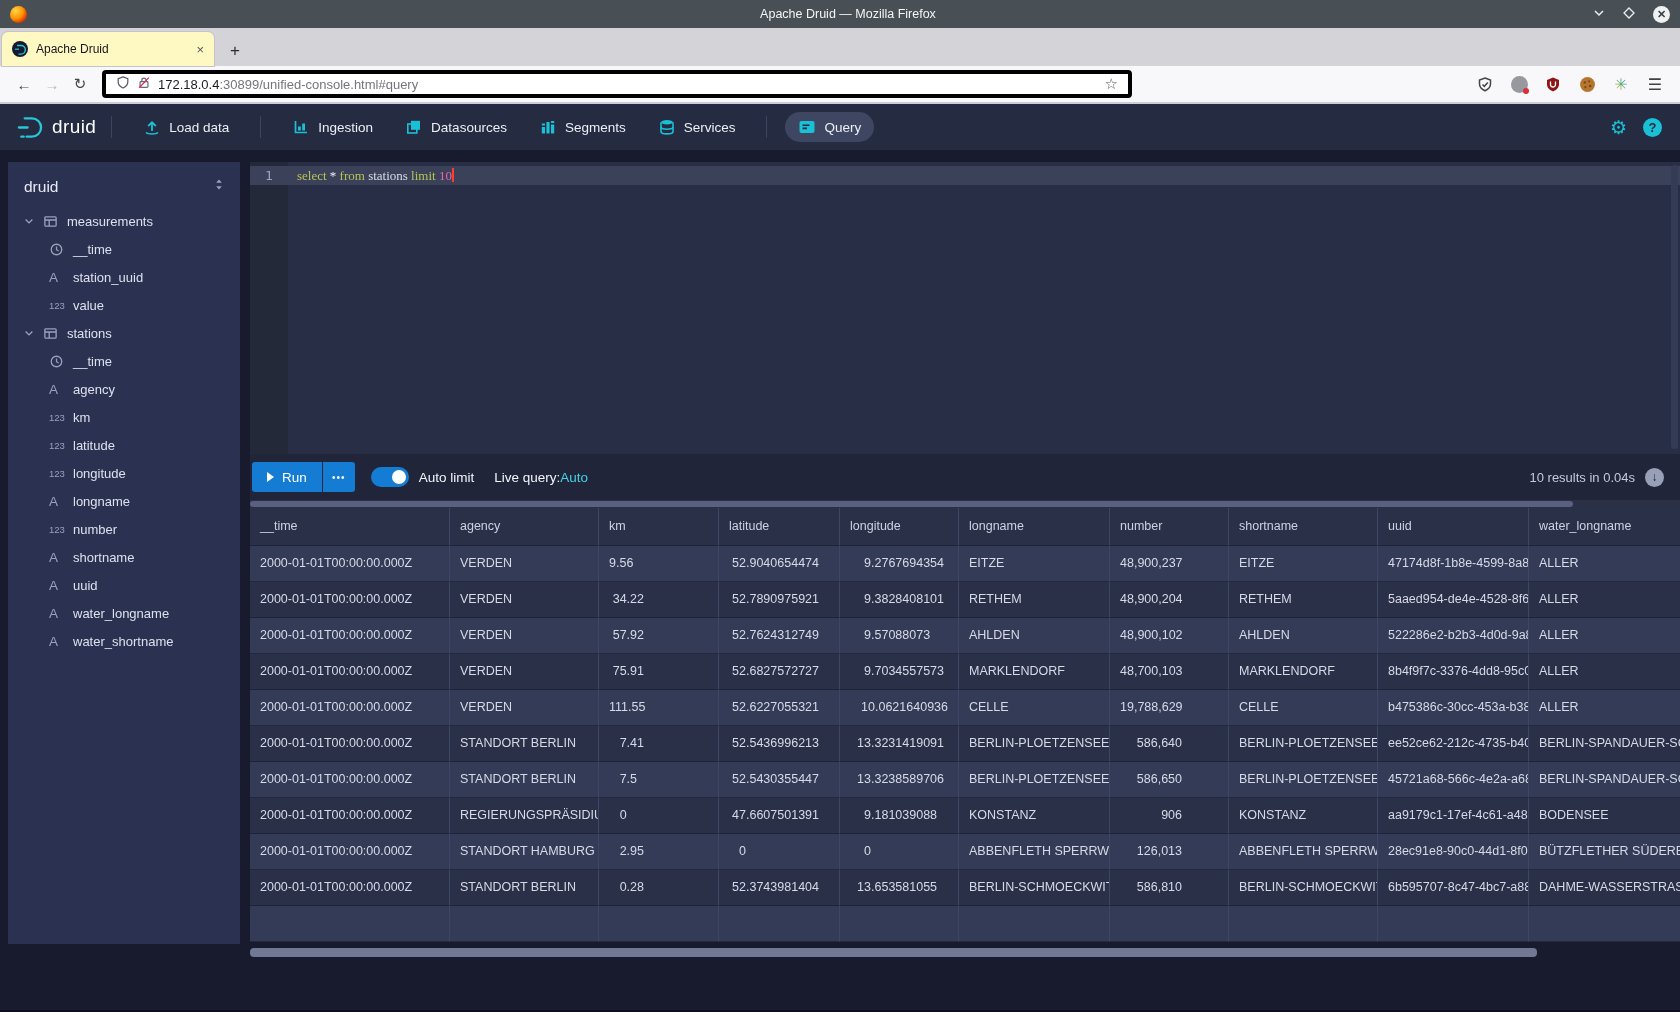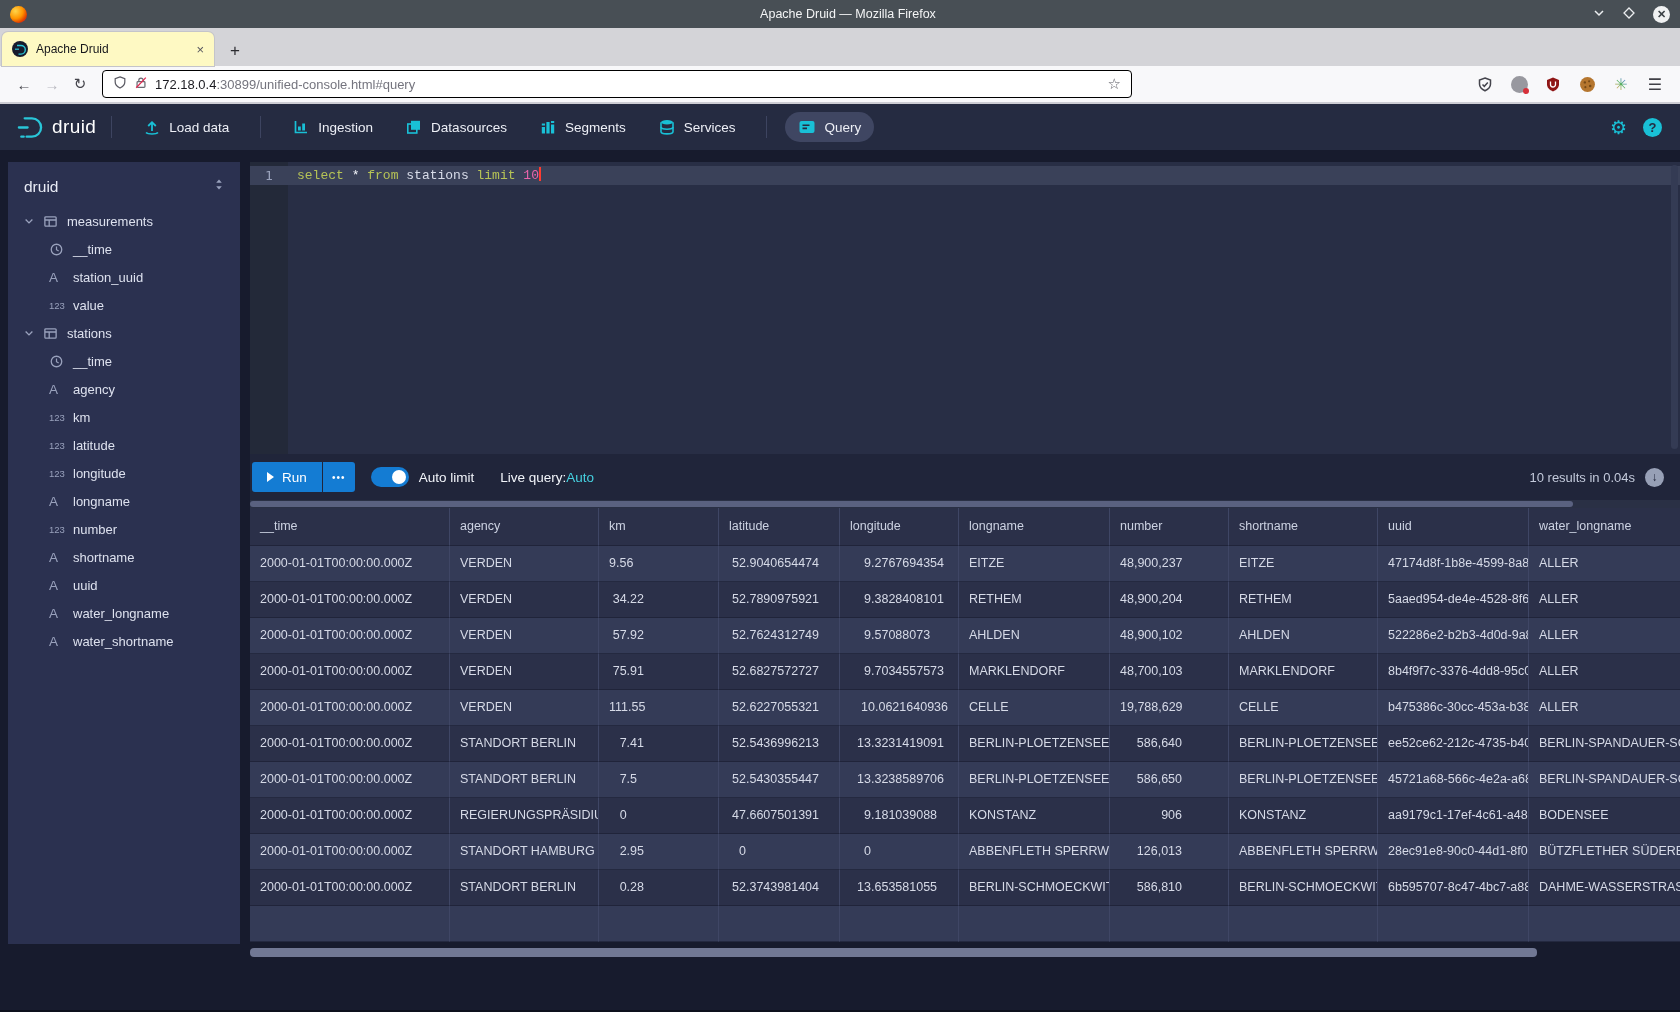--- a/index.html
+++ b/index.html
@@ -21,21 +21,21 @@
   .tab { height:34px; width:212px; background:#fef9c3; border-radius:6px 6px 0 0;
     box-shadow:0 0 0 1px #c4c4ca; display:flex; align-items:center; gap:8px; padding:0 10px; }
   .tab-label { font-size:12px; color:#17171c; flex:1; }
   .tab-close { color:#55555e; font-size:13px; }
   .favicon { width:16px; height:16px; }
   .newtab { width:30px; height:30px; display:flex; align-items:center; justify-content:center;
     color:#2b2b30; font-size:17px; margin-left:6px; }
   .navbar { height:38px; background:#f8f8fa; border-bottom:2px solid #cdcdd4; display:flex; align-items:center; padding:0 10px; }
   .nav-btn { width:28px; text-align:center; font-size:15px; color:#45454c; }
   .nav-btn.disabled { color:#b8b8bf; }
-  .urlbar { width:1030px; height:28px; margin-left:8px; background:#fff; border:1px solid #000000;
+  .urlbar { width:1030px; height:28px; margin-left:8px; background:#fff; border:4px solid #000000;
     border-radius:4px; display:flex; align-items:center; gap:7px; padding:0 10px; font-size:13px; }
   .url-host { color:#1b1b21; }
   .url-rest { color:#74747e; }
   .url-star { margin-left:auto; color:#5a5a63; font-size:15px; }
   .ext-icons { margin-left:auto; display:flex; align-items:center; gap:16px; padding-right:6px; }
   .ext { width:18px; height:18px; display:flex; align-items:center; justify-content:center; }
   .mask-ic { width:17px; height:17px; border-radius:50%; background:#98989f; position:relative; }
   .mask-ic:after { content:""; position:absolute; right:-1px; bottom:-1px; width:6px; height:6px; border-radius:50%; background:#d6303a; }
   .rainbow { font-size:16px; background:linear-gradient(45deg,#e05252,#e0a152,#52b05e,#5277e0,#9b52e0);
     -webkit-background-clip:text; background-clip:text; color:transparent; }
@@ -64,39 +64,39 @@
   .tree-row .t-ic { width:24px; color:#99a1bc; display:flex; align-items:center; }
   .tree-row.leaf { padding-left:41px; }
   .ic-a { font-size:13.5px; color:#99a1bc; }
   .ic-123 { font-size:9.5px; color:#99a1bc; letter-spacing:0; }
   
   .main { flex:1; margin-left:10px; padding-top:12px; display:flex; flex-direction:column; min-width:0; }
   .editor { height:292px; background:#282e45; display:flex; position:relative; }
   .gutter { width:38px; background:#232939; font-family:"DejaVu Sans Mono", monospace; font-size:13px;
     color:#9ba3bd; padding-top:4px; text-align:center; }
   .gutter .ln-active { height:19px; line-height:19px; background:#3a4159; }
-  .code { flex:1; padding-top:4px; font-family:Liberation Mono, monospace; font-size:13px; color:#d8dce9; }
+  .code { flex:1; padding-top:4px; font-family:Liberation Serif, serif; font-size:13px; color:#d8dce9; }
   .code-line { height:19px; line-height:19px; padding-left:9px; background:#3a4159; white-space:pre; }
   .tok-kw { color:#b6c356; }
   .tok-num { color:#e964ab; }
   .tok-op { color:#f2f4fa; }
   .cursor { display:inline-block; width:2px; height:14px; background:#ff3b30; vertical-align:-2px; }
   .ed-vscroll { position:absolute; right:2px; top:3px; width:7px; height:284px; background:#343b54; border-radius:4px; }
   
   .runbar { height:46px; background:#20253a; display:flex; align-items:center; padding:0 10px 0 2px; }
   .split { display:flex; gap:1px; }
   .btn-run { display:flex; align-items:center; gap:8px; background:#147cd3; color:#fff; height:30px;
     padding:0 15px; border-radius:3px 0 0 3px; font-size:13.5px; }
   .play { width:0; height:0; border-left:7px solid #fff; border-top:5px solid transparent; border-bottom:5px solid transparent; }
   .btn-more { background:#147cd3; color:#fff; height:30px; width:32px; border-radius:0 3px 3px 0;
     display:flex; align-items:center; justify-content:center; font-size:10px; letter-spacing:1px; }
   .switch { width:38px; height:20px; border-radius:10px; background:#147cd3; position:relative; margin-left:16px; }
   .knob { position:absolute; right:3px; top:3px; width:14px; height:14px; border-radius:50%; background:#fff; }
   .rb-label { color:#f2f5fa; font-size:13.5px; margin-left:10px; }
-  .lq { margin-left:26px; }
+  .lq { margin-left:20px; }
   .lq-value { color:#45d1e0; margin-left:6px; }
   .results { margin-left:auto; display:flex; align-items:center; gap:10px; color:#c3cadb; font-size:13px; padding-right:6px; }
   .dl { width:19px; height:19px; border-radius:50%; background:#97a0b6; color:#20253a; font-weight:bold;
     font-size:12px; display:flex; align-items:center; justify-content:center; }
   
   .hscroll-top { height:8px; background:#2a3045; position:relative; }
   .hscroll-top .thumb { position:absolute; left:0; top:1px; height:6px; width:92.5%; background:#5a6180; border-radius:3px; }
   .grid { height:434px; overflow:hidden; background:#171b2d; }
   .grid-header { display:flex; height:38px; background:#2b3049; }
   .grid-row { display:flex; height:36px; }

